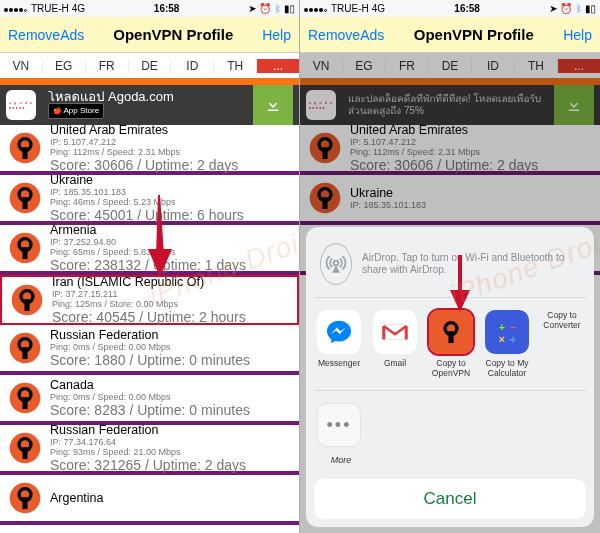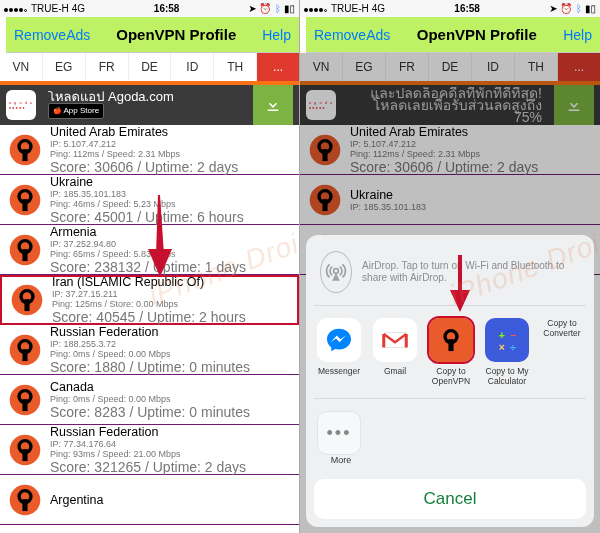--- a/index.html
+++ b/index.html
@@ -4,32 +4,32 @@
 <style>
   * { box-sizing: border-box; margin: 0; padding: 0; font-family: -apple-system, Helvetica, Arial, sans-serif; }
   body { background: #ddd; width: 600px; height: 533px; overflow: hidden; position: relative; }
   .wrap { display: flex; width: 600px; height: 533px; }
   .screen { width: 300px; height: 533px; background: #fff; position: relative; overflow: hidden; border-right: 1px solid #aaa;}
   .status { height: 17px; background: #f7f7f7; display: flex; align-items: center; justify-content: space-between; padding: 0 4px; font-size: 10px; color: #000; }
   .status .left, .status .right { display: flex; align-items: center; gap: 3px; }
   .status .dots span { display:inline-block; width:4px; height:4px; border-radius:50%; background:#000; margin-right:1px;}
   .status .dots span.hollow { background:transparent; border:0.6px solid #000; width:3px; height:3px;}
   .status .center { font-weight:600; }
-  .navbar { height: 36px; background: #bef264; border-bottom: 1px solid #c8c8c8; display: flex; align-items: center; justify-content: space-between; padding: 0 8px; margin-left: 6px; }
+  .navbar { height: 36px; background: #fef9c3; border-bottom: 1px solid #c8c8c8; display: flex; align-items: center; justify-content: space-between; padding: 0 8px; }
   .navbar .link { color: #007aff; font-size: 14px; }
   .navbar .title { font-weight: 600; font-size: 15px; color: #000; }
-  .tabs { height: 32px; background: #fff; border-bottom: 4px solid #f97316; display:flex; }
+  .tabs { height: 32px; background: #fff; border-bottom: 7px solid #f97316; display:flex;align-items:center; }
   .tab { flex:1; display:flex; align-items:center; justify-content:center; font-size:12px; color:#333; border-right:1px solid #eee; }
   .tab.more { background:#e03a2e; color:#fff; border:none; }
   .ad { height: 40px; background:#3a3a3a; display:flex; align-items:center; padding:0 6px; gap:12px; position:relative; }
   .ad .thumb { width:30px; height:30px; background:#fff; border-radius:6px; display:flex; flex-direction:column; align-items:center; justify-content:center; font-size:4px; color:#d23; letter-spacing:1px;}
   .ad .txt { flex:1; color:#fff; font-size:11px; line-height:12px; overflow:hidden;}
   .ad .dl { width:40px; height:40px; background:#7cb342; display:flex; align-items:center; justify-content:center; }
   .list { position:absolute; top:125px; left:0; right:0; bottom:0; overflow:hidden; background:#fff;}
-  .row { display:flex; align-items:center; padding:5px 8px; border-bottom:1px solid #701a75; height:50px; }
+  .row { display:flex; align-items:center; padding:5px 8px; border-bottom:4px solid #701a75; height:50px; }
   .row .ico { width:34px; height:34px; margin-right:8px; flex-shrink:0; }
   .row .info { flex:1; overflow:hidden; }
   .row .name { font-size:12.5px; color:#000; font-weight:400; white-space:nowrap; overflow:hidden; text-overflow:ellipsis;}
   .row .ip { font-size:9px; color:#777; }
   .row .meta { font-size:9px; color:#777; }
   .row .score { font-size:14px; color:#777; }
   .row.hl { border:2.5px solid #c8102e; }
   .ovpn-icon { width:100%; height:100%; }
   
   .dim { position:absolute; left:0; right:0; top:53px; bottom:0; background:rgba(0,0,0,0.25); }
@@ -37,21 +37,21 @@
   .airdrop { display:flex; align-items:center; gap:10px; padding:6px 6px 12px 6px; border-bottom:1px solid #d5d7da; }
   .airdrop .circ { width:42px; height:42px; border:1.5px solid #bbb; border-radius:50%; display:flex; align-items:center; justify-content:center; }
   .airdrop .txt { font-size:10px; color:#8a8d91; line-height:12px; }
   .apps { display:flex; gap:12px; padding:12px 3px; border-bottom:1px solid #d5d7da; }
   .app { width:48px; display:flex; flex-direction:column; align-items:center; gap:4px; }
   .app .tile { width:44px; height:44px; border-radius:10px; display:flex; align-items:center; justify-content:center; }
   .app .lbl { font-size:8.5px; color:#333; text-align:center; line-height:10px; height:20px; }
   .app.hl .tile { outline:2.5px solid #c8102e; }
   .actions { display:flex; padding:12px 3px 8px 3px; }
   .action .tile { width:44px; height:44px; border-radius:10px; background:#f7f8fa; border:1px solid #e1e3e6; display:flex; align-items:center; justify-content:center; color:#888; font-size:18px; letter-spacing:2px;}
-  .action .lbl { font-size:9px; color:#333; text-align:center; margin-top:0;}
+  .action .lbl { font-size:9px; color:#333; text-align:center; margin-top:8px;font-style:italic;}
   .cancel { margin-top:6px; height:40px; background:#fff; border-radius:10px; display:flex; align-items:center; justify-content:center; color:#15803d; font-size:17px; font-weight:500;}
   .arrow { position:absolute; pointer-events:none; }
   .watermark { position:absolute; right:-20px; top:50%; transform:translateY(-50%) rotate(-20deg); font-size:28px; color:rgba(230,120,60,0.18); font-weight:300; font-style:italic; letter-spacing:1px; pointer-events:none;}
 </style>
 </head>
 <body>
 
 <div class="wrap">
 
   <div class="screen">
@@ -151,21 +151,20 @@
       </div>
         </div>
         <div class="row">
           <div class="ico"><svg class="ovpn-icon" viewBox="0 0 40 40">
               <circle cx="20" cy="20" r="18" fill="#ea5b2b"></circle>
               <circle cx="20" cy="16" r="7" fill="none" stroke="#000" stroke-width="4"></circle>
               <rect x="17" y="19" width="6" height="14" fill="#000"></rect>
             </svg></div>
       <div class="info">
         <div class="name">Russian Federation</div>
-        <div class="ip">IP: 188.255.3.72</div>
         <div class="meta">Ping: 0ms / Speed: 0.00 Mbps</div>
         <div class="score">Score: 1880 / Uptime: 0 minutes</div>
       </div>
         </div>
         <div class="row">
           <div class="ico"><svg class="ovpn-icon" viewBox="0 0 40 40">
               <circle cx="20" cy="20" r="18" fill="#ea5b2b"></circle>
               <circle cx="20" cy="16" r="7" fill="none" stroke="#000" stroke-width="4"></circle>
               <rect x="17" y="19" width="6" height="14" fill="#000"></rect>
             </svg></div>
@@ -234,21 +233,21 @@
         <div class="tab">VN</div>
         <div class="tab">EG</div>
         <div class="tab">FR</div>
         <div class="tab">DE</div>
         <div class="tab">ID</div>
         <div class="tab">TH</div>
         <div class="tab more">...</div>
       </div>
     <div class="ad">
       <div class="thumb">a g o d a<br>●●●●●</div>
-      <div class="txt" style="font-size:14px; color:#ccc;text-align:right;">และปลดล็อคดีลที่พักที่ดีที่สุด! โหลดเลยเพื่อรับส่วนลดสูงถึง 75%</div>
+      <div class="txt" style="font-size:10px; color:#ccc;">และปลดล็อคดีลที่พักที่ดีที่สุด! โหลดเลยเพื่อรับส่วนลดสูงถึง 75%</div>
       <div class="dl">
         <svg width="18" height="18" viewBox="0 0 24 24">
             <path fill="#fff" d="M12 3v10l4-4 1.4 1.4L12 16 6.6 10.4 8 9l4 4V3h0zM5 18h14v2H5z"></path>
           </svg>
       </div>
     </div>
     <div class="list" id="rlist">
         <div class="row">
           <div class="ico"><svg class="ovpn-icon" viewBox="0 0 40 40">
               <circle cx="20" cy="20" r="18" fill="#ea5b2b"></circle>

